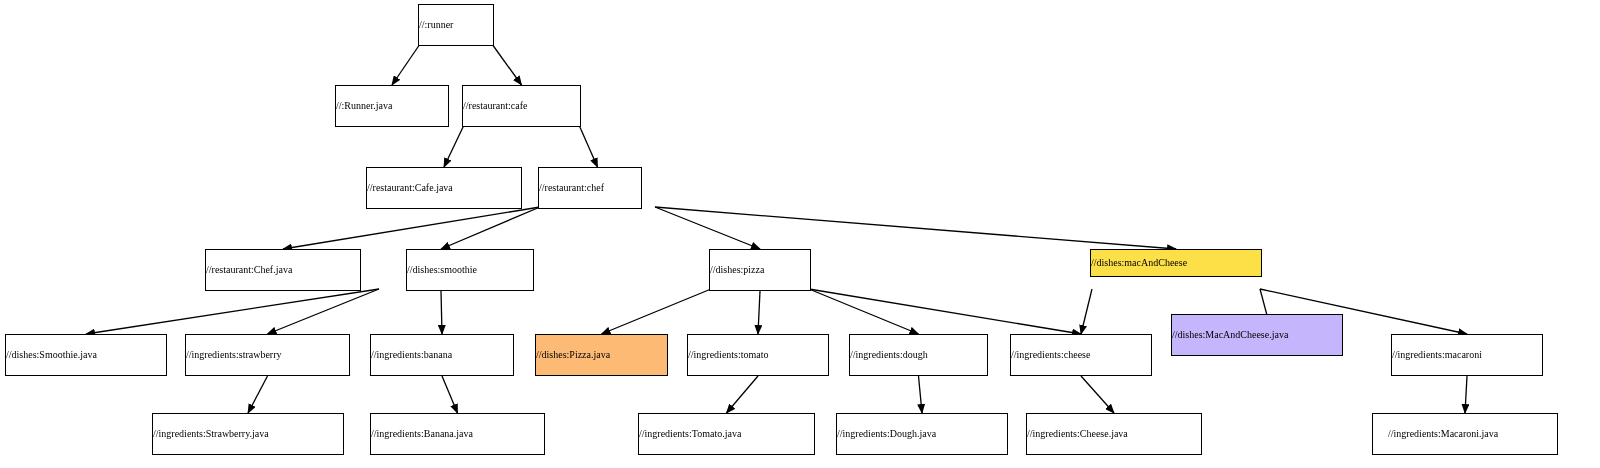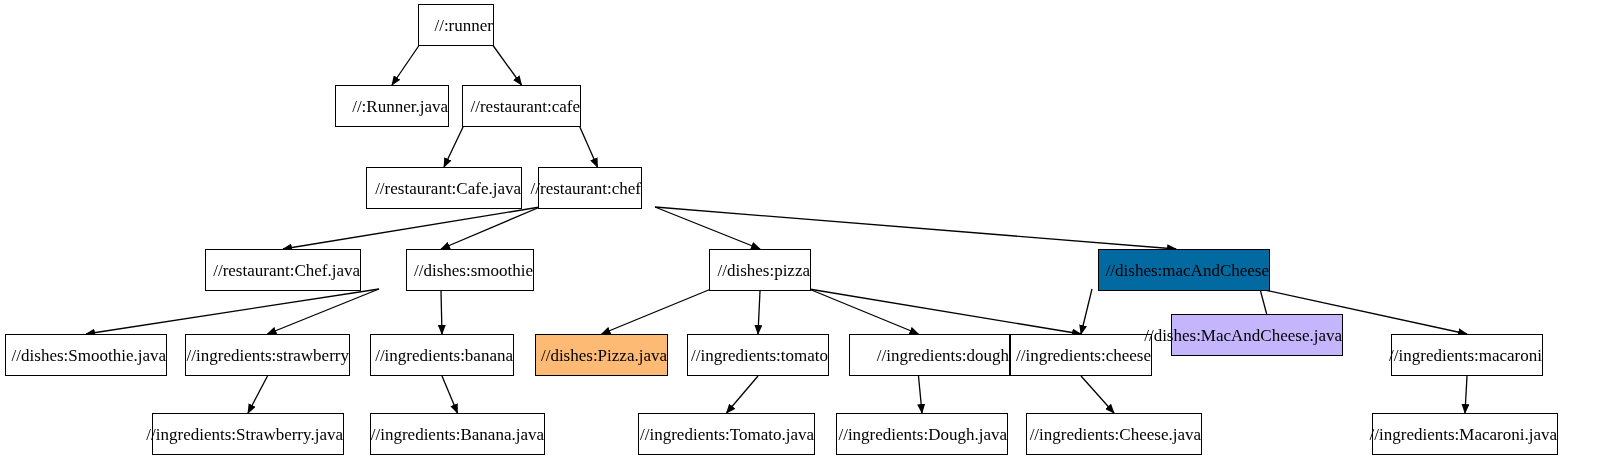--- a/index.html
+++ b/index.html
@@ -23,22 +23,22 @@
     height: 468px;
     pointer-events: none;
   }
   .graph-node {
     position: absolute;
     box-sizing: border-box;
     border: 1px solid #000000;
     background: #ffffff;
     display: flex;
     align-items: center;
-    justify-content: flex-end;
-    font-size: 17px;
+    justify-content: flex-start;
+    font-size: 10px;
     color: #000000;
     line-height: 1;
     white-space: nowrap;
     z-index: 2;
   }
 </style>
 </head>
 <body>
 
 <div id="graph-canvas">
@@ -91,39 +91,39 @@
       </div>
       <div class="graph-node" style="left: 205px; top: 249px; width: 156px; height: 42px; border-color: rgb(0, 0, 0); background: rgb(255, 255, 255);">
         <span>//restaurant:Chef.java</span>
       </div>
       <div class="graph-node" style="left: 377px; top: 249px; width: 128px; height: 42px; border-color: rgb(0, 0, 0); background: rgb(255, 255, 255); margin-left: 29px;">
         <span>//dishes:smoothie</span>
       </div>
       <div class="graph-node" style="left: 709px; top: 249px; width: 102px; height: 42px; border-color: rgb(0, 0, 0); background: rgb(255, 255, 255);">
         <span>//dishes:pizza</span>
       </div>
-      <div class="graph-node" style="left: 1090px; top: 249px; width: 172px; height: 42px; border-color: rgb(0, 0, 0); background: #0369a1; margin-left: 8px;">
+      <div class="graph-node" style="left: 1090px; top: 249px; width: 172px; height: 28px; border-color: rgb(0, 0, 0); background: #fde047;">
         <span>//dishes:macAndCheese</span>
       </div>
       <div class="graph-node" style="left: 5px; top: 334px; width: 162px; height: 42px; border-color: rgb(0, 0, 0); background: rgb(255, 255, 255);">
         <span>//dishes:Smoothie.java</span>
       </div>
       <div class="graph-node" style="left: 185px; top: 334px; width: 165px; height: 42px; border-color: rgb(0, 0, 0); background: rgb(255, 255, 255);">
         <span>//ingredients:strawberry</span>
       </div>
       <div class="graph-node" style="left: 370px; top: 334px; width: 144px; height: 42px; border-color: rgb(0, 0, 0); background: rgb(255, 255, 255);">
         <span>//ingredients:banana</span>
       </div>
       <div class="graph-node" style="left: 535px; top: 334px; width: 133px; height: 42px; border-color: rgb(0, 0, 0); background: #fdba74;">
         <span>//dishes:Pizza.java</span>
       </div>
       <div class="graph-node" style="left: 687px; top: 334px; width: 142px; height: 42px; border-color: rgb(0, 0, 0); background: rgb(255, 255, 255);">
         <span>//ingredients:tomato</span>
       </div>
-      <div class="graph-node" style="left: 849px; top: 334px; width: 161px; height: 42px; border-color: rgb(0, 0, 0); background: rgb(255, 255, 255);">
+      <div class="graph-node" style="left: 849px; top: 334px; width: 139px; height: 42px; border-color: rgb(0, 0, 0); background: rgb(255, 255, 255);">
         <span>//ingredients:dough</span>
       </div>
       <div class="graph-node" style="left: 1010px; top: 334px; width: 142px; height: 42px; border-color: rgb(0, 0, 0); background: rgb(255, 255, 255);">
         <span>//ingredients:cheese</span>
       </div>
       <div class="graph-node" style="left: 1171px; top: 314px; width: 172px; height: 42px; border-color: rgb(0, 0, 0); background: #c4b5fd;">
         <span>//dishes:MacAndCheese.java</span>
       </div>
       <div class="graph-node" style="left: 1391px; top: 334px; width: 152px; height: 42px; border-color: rgb(0, 0, 0); background: rgb(255, 255, 255);">
         <span>//ingredients:macaroni</span>

